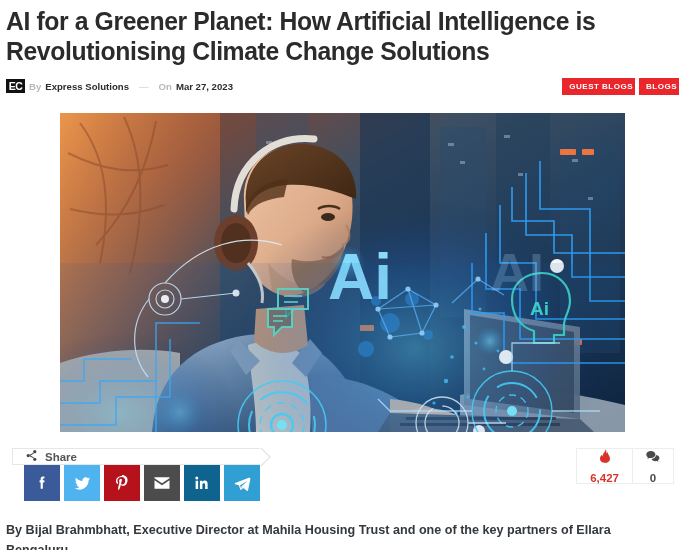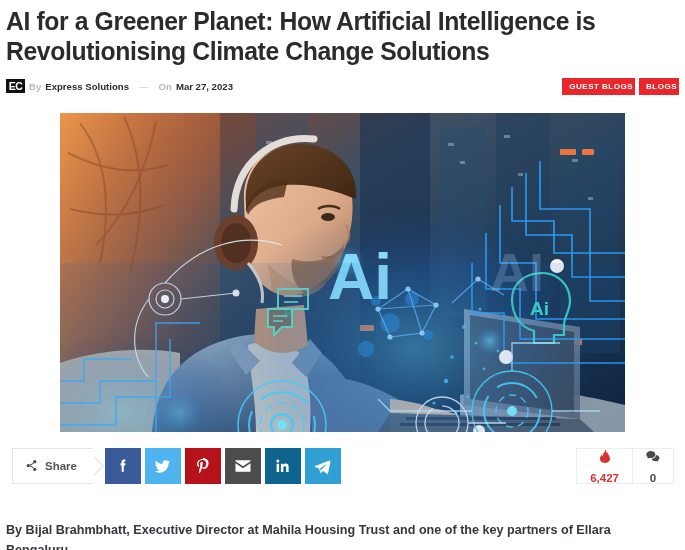--- a/index.html
+++ b/index.html
@@ -45,21 +45,21 @@
   }
 
   
   .hero {
     position:absolute; left:60px; top:113px; width:565px; height:319px;
     overflow:hidden; background:#0b1c33;
   }
   .hero svg { display:block; width:100%; height:100%; }
 
   
-  .sharebar { position:absolute; left:12px; top:448px; height:36px; display:flex; align-items:stretch; }
+  .sharebar { position:absolute; left:12px; top:448px; height:36px; display:flex; align-items:stretch;flex-direction:column; }
   .share-btn {
     position:relative; display:flex; align-items:center; gap:7px;
     padding:0 16px 0 12px; background:#fff;
     border:1px solid #e6e6e6; border-right:none;
     font-size:11.5px; font-weight:600; color:#555;
   }
   .share-btn::after{
     content:""; position:absolute; right:-9px; top:50%; margin-top:-9px;
     width:0;height:0; border-top:9px solid transparent; border-bottom:9px solid transparent;
     border-left:9px solid #fff; z-index:2;

